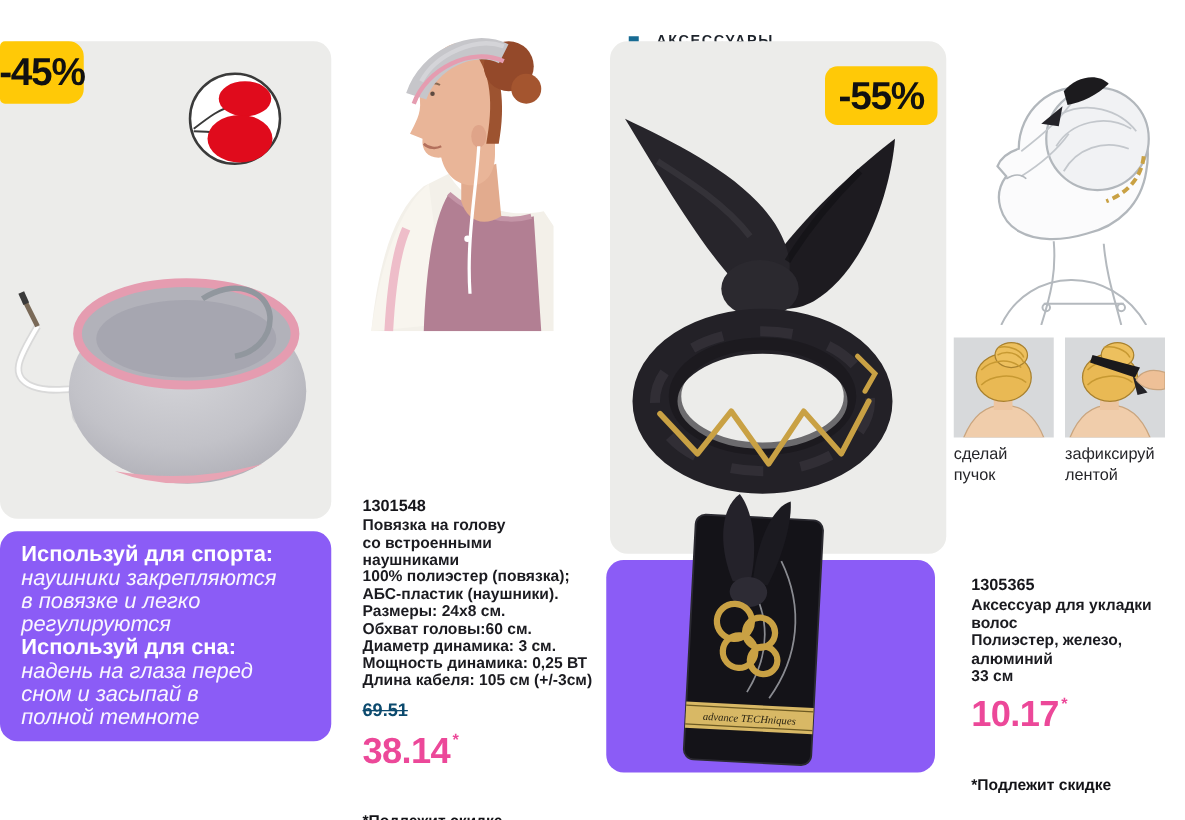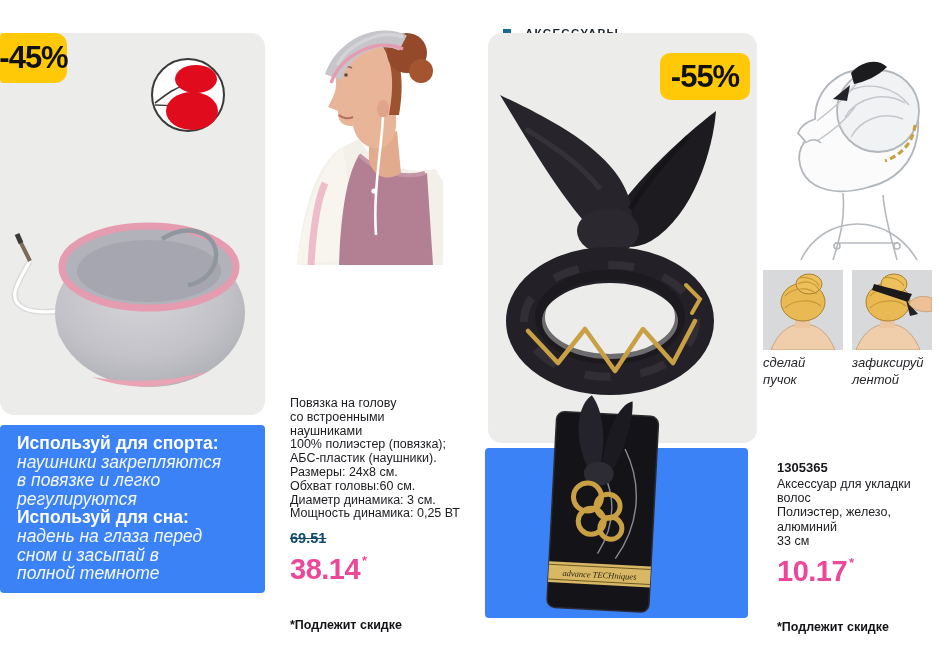--- a/index.html
+++ b/index.html
@@ -20,41 +20,41 @@
     display:flex;align-items:center;justify-content:center;
     font-size:31px;letter-spacing:-1px;
   }
   .badge-left{left:0;top:33px;width:67px;height:50px;border-radius:4px 12px 12px 4px;}
   .badge-right{left:660px;top:53px;width:90px;height:47px;border-radius:10px;}
   
   .section-header{left:503px;top:27px;display:flex;align-items:center;gap:14px;}
   .bullet{width:8px;height:8px;background:#176b93;}
   .section-title{font-size:11.5px;font-weight:800;letter-spacing:1.3px;color:#1d232b;}
   
-  .bluebox{background:#3b82f6;border-radius:4px;color:#ffffff;}
+  .bluebox{background:#8b5cf6;border-radius:14px;color:#ffffff;}
   .bluebox-left{left:0;top:425px;width:265px;height:168px;padding:9px 10px 0 17px;box-sizing:border-box;}
   .bluebox-right{left:485px;top:448px;width:263px;height:170px;}
   .bb-h{font-size:17.5px;font-weight:800;line-height:18.6px;}
   .bb-i{font-size:17.5px;font-weight:300;font-style:italic;line-height:18.6px;color:rgba(255,255,255,.95);}
   
   .pt{color:#1b1b20;}
   .pt-left{left:290px;top:397px;width:200px;}
   .pt-right{left:777px;top:460px;width:170px;}
   .sku{font-size:13px;font-weight:800;color:#16161b;margin-bottom:2px;}
-  .desc{font-size:12.5px;font-weight:400;line-height:13.8px;}
+  .desc{font-size:12.5px;font-weight:700;line-height:13.8px;}
   .pt-right .desc{line-height:14.2px;}
   .oldprice{font-size:14.5px;font-weight:600;color:#0c4a6e;text-decoration:line-through;margin-top:9px;}
   .price{font-size:29px;font-weight:800;color:#ec4899;letter-spacing:-.5px;line-height:30px;}
   .price sup{font-size:13px;font-weight:700;vertical-align:14px;margin-left:2px;}
   .footnote{font-size:12.5px;font-weight:600;line-height:15px;color:#131317;margin-top:4px;white-space:pre;}
   
   .thumb{width:80px;height:80px;background:#d7d9db;overflow:hidden;}
   .thumb-1{left:763px;top:270px;}
   .thumb-2{left:852px;top:270px;}
-  .thumb-label{font-size:13px;font-weight:500;color:#26262a;line-height:16.5px;font-style:italic;}
+  .thumb-label{font-size:13px;font-weight:500;color:#26262a;line-height:16.5px;}
   .label-1{left:763px;top:355px;}
   .label-2{left:852px;top:355px;}
   
   .packaging{left:540px;top:392px;width:130px;height:230px;transform:rotate(3deg);}
   svg{display:block;}
 </style>
 </head>
 <body>
 
 <div class="abs product-card card-left">
@@ -119,30 +119,32 @@
   <path d="M50,54 C60,24 96,8 120,20" fill="none" stroke="#c6c6ca" stroke-width="17"></path>
   <path d="M48,60 C58,32 94,14 120,26" fill="none" stroke="#e59cb0" stroke-width="3.5"></path>
   <path d="M54,42 C66,20 98,6 120,14" fill="none" stroke="#d4d4d8" stroke-width="3.5"></path>
 
   <ellipse cx="100" cy="86" rx="6" ry="9" fill="#dfa489"></ellipse>
   <path d="M100,94 C98,130 90,168 93,212" fill="none" stroke="#ffffff" stroke-width="2.6"></path>
   <circle cx="91" cy="168" r="2.6" fill="#ffffff"></circle>
 </svg>
 
 <div class="abs pt pt-left">
+  <div class="sku">1301548</div>
   <div class="desc">
     <div>Повязка на голову</div>
     <div>со встроенными</div>
     <div>наушниками</div>
     <div>100% полиэстер (повязка);</div>
     <div>АБС-пластик (наушники).</div>
     <div>Размеры: 24х8 см.</div>
     <div>Обхват головы:60 см.</div>
     <div>Диаметр динамика: 3 см.</div>
     <div>Мощность динамика: 0,25 ВТ</div>
+    <div>Длина кабеля: 105 см (+/-3см)</div>
   </div>
   <div class="oldprice">69.51</div>
   <div class="price"><span>38.14</span><sup>*</sup></div>
   <div class="footnote">
     <div>*Подлежит скидке</div>
     
   </div>
 </div>
 
 <div class="abs bluebox bluebox-left">

